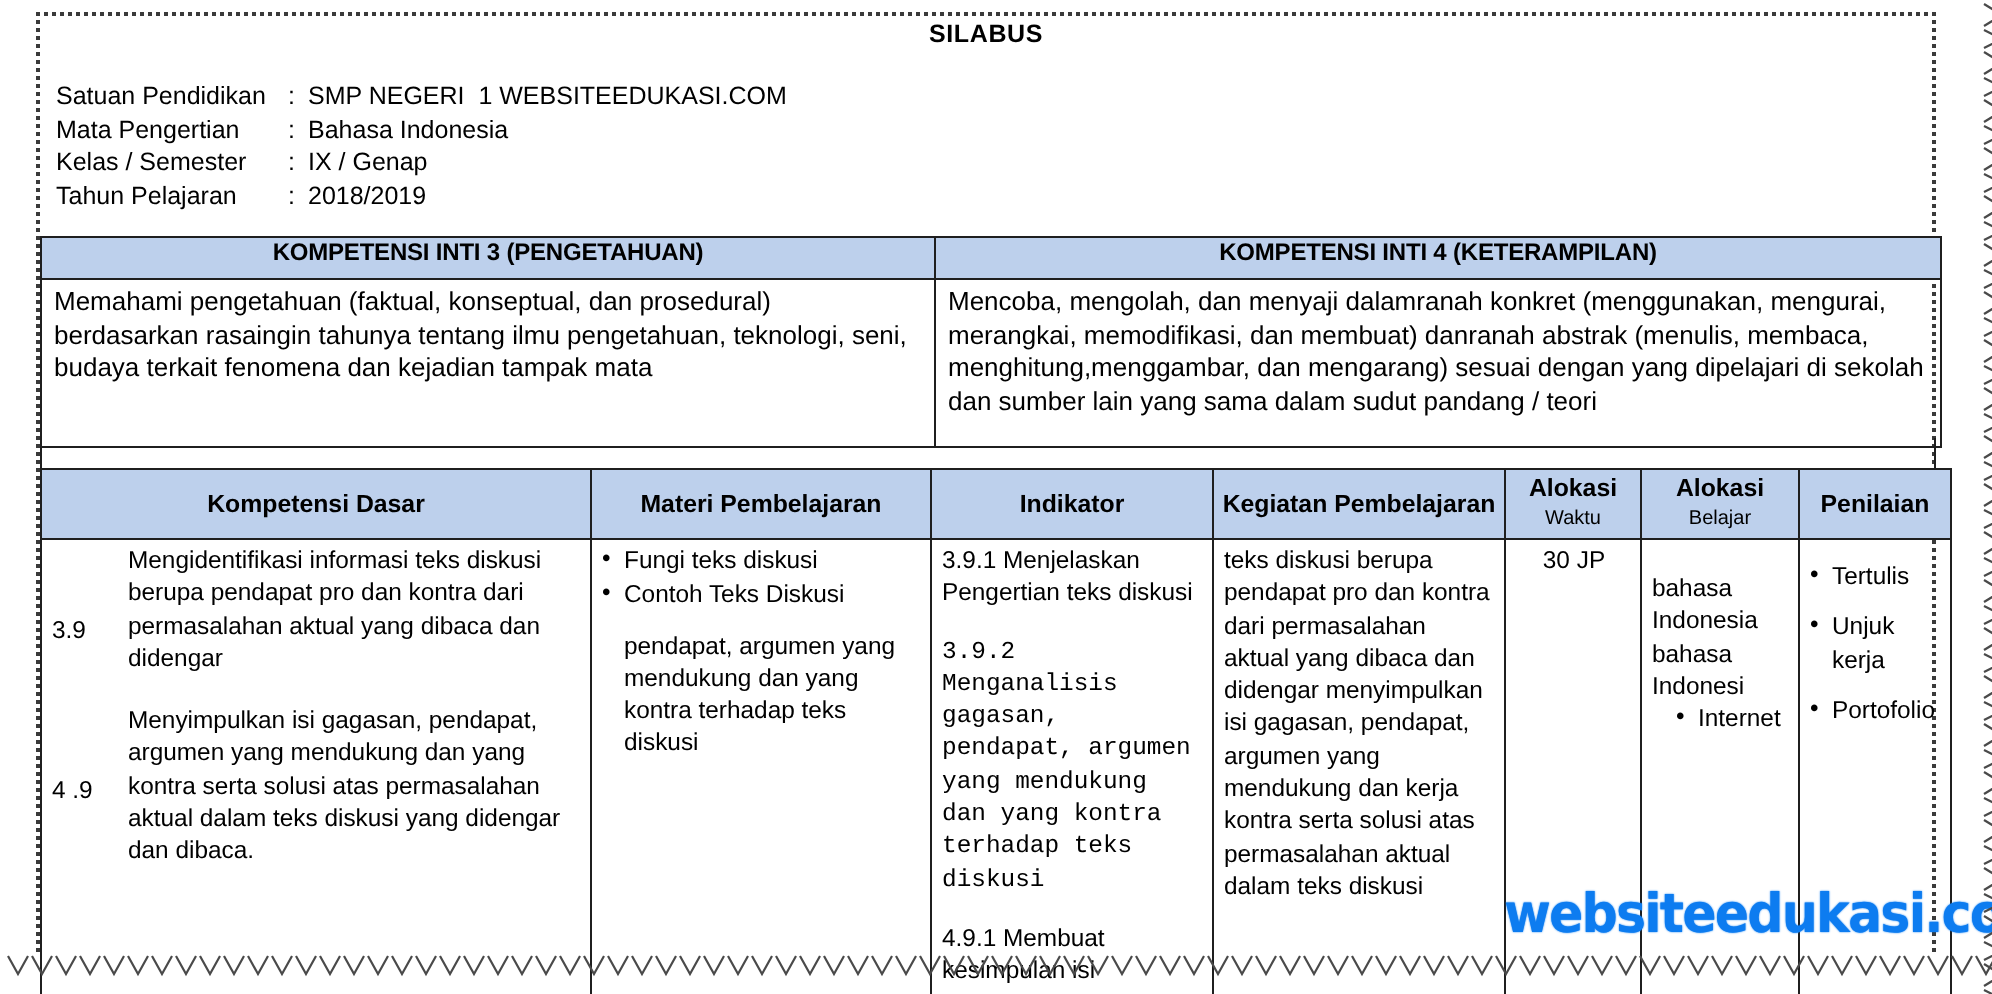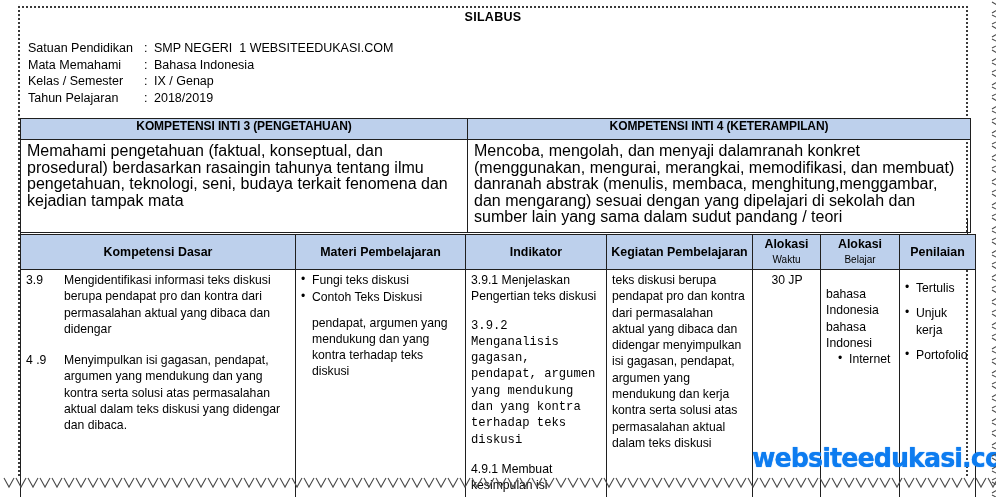--- a/index.html
+++ b/index.html
@@ -99,21 +99,21 @@
   }
   .ki-head {
     background: #bdd0ec;
     text-align: center;
     font-weight: bold;
     font-size: 12px;
     height: 20px;
     letter-spacing: -0.1px;
   }
   .ki-body {
-    font-size: 16px;
+    font-size: 13px;
     line-height: 16.5px;
     padding: 3px 6px 6px 6px !important;
     height: 74px;
   }
 
   
   .gap-strip {
     position: absolute;
     left: 20px;
     top: 219px;
@@ -154,21 +154,21 @@
   }
   .main-table tbody td {
     font-size: 12.2px;
     line-height: 16.3px;
     height: 222px;
     padding: 2px 4px 2px 5px;
   }
 
   
   .kd-item { display: flex; margin-bottom: 2px; }
-  .kd-num  { width: 38px; flex: 0 0 38px; white-space: pre; }
+  .kd-num  { width: 38px; flex: 0 0 38px; white-space: pre; margin-top: 35px; }
   .kd-txt  { flex: 1 1 auto; }
   .kd-gap  { height: 13px; }
 
   
   ul.bul {
     list-style: none;
     margin: 0;
     padding: 0;
   }
   ul.bul li {
@@ -215,21 +215,21 @@
 
   <div class="doc-title">SILABUS</div>
 
   <div class="ident">
     <div class="ident-row">
       <span class="ident-label">Satuan Pendidikan</span>
       <span class="ident-sep">:</span>
       <span class="ident-value">SMP NEGERI  1 WEBSITEEDUKASI.COM</span>
     </div>
     <div class="ident-row">
-      <span class="ident-label">Mata Memahami</span>
+      <span class="ident-label">Mata Pengertian</span>
       <span class="ident-sep">:</span>
       <span class="ident-value">Bahasa Indonesia</span>
     </div>
     <div class="ident-row">
       <span class="ident-label">Kelas / Semester</span>
       <span class="ident-sep">:</span>
       <span class="ident-value">IX / Genap</span>
     </div>
     <div class="ident-row">
       <span class="ident-label">Tahun Pelajaran</span>

